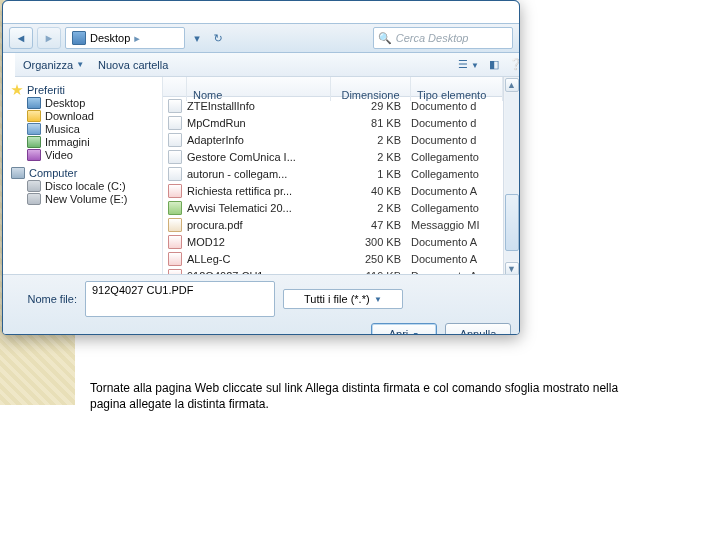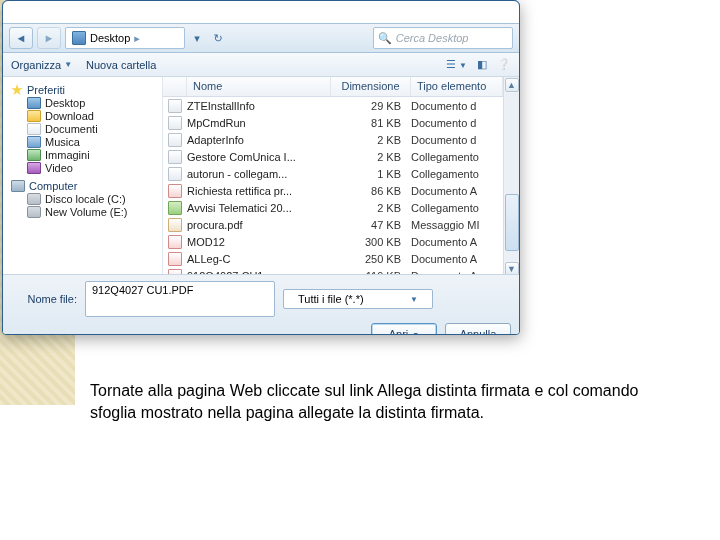--- a/index.html
+++ b/index.html
@@ -37,46 +37,46 @@
   .ico.blue { background: linear-gradient(#9fc9ea,#5e95c7); border-color:#3d6e9c;}
   .ico.green { background: linear-gradient(#bfe6bf,#6fb56f); border-color:#4d8d4d;}
   .ico.disk { background: linear-gradient(#d9dee3,#b6bec7); border-color:#8a929b; border-radius:2px;}
   .ico.music { background: linear-gradient(#b8d5ef,#6fa2d0); border-color:#4e7caa;}
   .ico.purple { background: linear-gradient(#d7a8e4,#a55cbd); border-color:#7c3d93;}
   .ico.doc { background: linear-gradient(#fff,#e6ecf2); border-color:#b7c2cd;}
   .ico.pc { background: linear-gradient(#cfdce8,#9cb4c9); border-color:#6f879c;}
   
   .files { flex: 1; display: flex; flex-direction: column; }
   .cols { display: flex; height: 20px; background: linear-gradient(#fbfcfe,#eef3f8); border-bottom: 1px solid #d5dee8; font-size: 11px; color: #2c4e73;}
-  .cols > div { padding: 3px 6px; border-right: 1px solid #e0e7ee; }
+  .cols > div { padding: 12px 6px; border-right: 1px solid #e0e7ee; }
   .c-blank { width: 24px; border-right:none;}
   .c-name { flex: 1; }
   .c-dim { width: 80px; text-align: center; }
   .c-tipo { width: 92px; }
   .rows { flex:1; overflow:hidden;}
   .row { display: flex; height: 17px; align-items: center; font-size: 11px; color: #222; }
   .row .ic { width: 24px; display:flex; justify-content:center;}
   .row .nm { flex: 1; white-space: nowrap; overflow:hidden; text-overflow:ellipsis;}
   .row .dm { width: 80px; text-align: right; padding-right: 10px; color:#333;}
   .row .tp { width: 92px; white-space:nowrap; overflow:hidden; color:#333;}
   .fic { width:14px; height:14px; display:inline-block; background:linear-gradient(#fff,#e6ecf2); border:1px solid #b7c2cd; border-radius:1px;}
   .fic.pdf{ background:linear-gradient(#fff,#f7d4d4); border-color:#d08a8a;}
   .fic.link{ background:linear-gradient(#fff,#e6ecf2); border-color:#b7c2cd; position:relative;}
   .fic.msg{ background:linear-gradient(#fff,#f0e1c8); border-color:#cfae76;}
   .fic.img{ background:linear-gradient(#d5eec5,#9bcf80); border-color:#6fa757;}
   .bot-inner{ position:absolute; left:0; bottom:0; width:518px; height:60px; background: linear-gradient(#eef3f8,#dfeaf3); border-top:1px solid #c8d6e3; padding:6px 10px; display:flex; flex-direction:column; gap:6px;}
   .bot-line{ display:flex; align-items:center; gap:8px;}
   .lbl { color:#1a3e66; width:64px; text-align:right;}
   .fname { flex:1; height:36px; background:#fff; border:1px solid #9db8d0; border-radius:2px; padding:2px 6px; max-width:190px;}
-  .filter{ width:150px; height:20px; background:#fff; border:1px solid #9db8d0; border-radius:2px; padding:2px 14px; display:flex; align-items:center; justify-content:space-between;}
+  .filter{ width:120px; height:20px; background:#fff; border:1px solid #9db8d0; border-radius:2px; padding:2px 20px; display:flex; align-items:center; justify-content:space-between;}
   .btns{ display:flex; gap:8px; margin-left:auto;}
   .btn{ min-width:66px; height:22px; background:linear-gradient(#fdfefe,#e6eef6); border:1px solid #8fa9c1; border-radius:3px; display:flex; align-items:center; justify-content:center; color:#1a3e66; gap:4px; padding:0 8px;}
   .btn.primary{ border-color:#5a93c7; box-shadow: inset 0 0 0 1px #bcd8ef;}
   
-  .caption { position:absolute; left:90px; top:380px; width:560px; font-size:16px; font-family: Arial, sans-serif; color:#000; line-height:1.35;}
+  .caption { position:absolute; left:90px; top:380px; width:560px; font-size:12px; font-family: Arial, sans-serif; color:#000; line-height:1.35;}
   .dialog-wrap{ position:absolute; left:0; top:0;}
   .scrollbar{ width:16px; background:#eef2f6; border-left:1px solid #d5dee8; display:flex; flex-direction:column; align-items:center;}
   .sb-btn{ width:14px; height:14px; background:linear-gradient(#fbfdff,#e1eaf2); border:1px solid #b7c7d6; border-radius:2px; margin:1px; color:#5a7ea0; font-size:9px; display:flex; align-items:center; justify-content:center;}
   .sb-track{ flex:1; width:14px; background:#eaf0f6; position:relative; margin:0 1px;}
   .sb-thumb{ position:absolute; left:0; width:14px; background:linear-gradient(#e9f1f8,#cddff0); border:1px solid #9fbcd6; border-radius:2px;}
 </style>
 </head>
 <body>
 <div class="stage">
 
@@ -107,21 +107,21 @@
       </div>
       <span class="chev">▾</span>
       <span class="refresh">↻</span>
       <div class="spacer"></div>
       <div class="search">
         <span class="mag">🔍</span>
         <span>Cerca Desktop</span>
       </div>
     </div>
 
-    <div class="toolbar" style="position:relative; left:0; top:0; width:auto;">
+    <div class="toolbar" style="position:relative; left:12px; top:0; width:auto;">
       <span class="tbtn">
             <span>Organizza</span>
             <span class="caret">▼</span>
           </span>
       <span class="tbtn">
             <span>Nuova cartella</span>
           </span>
       <div class="right">
         <span>☰ <span class="caret">▼</span></span>
         <span>◧</span>
@@ -138,24 +138,20 @@
         <div class="item">
               <span class="ico blue"></span>
               <span>Desktop</span>
             </div>
         <div class="item">
               <span class="ico"></span>
               <span>Download</span>
             </div>
 
         <div class="item">
-              <span class="ico doc"></span>
-              <span>Documenti</span>
-            </div>
-        <div class="item">
               <span class="ico music"></span>
               <span>Musica</span>
             </div>
         <div class="item">
               <span class="ico green"></span>
               <span>Immagini</span>
             </div>
         <div class="item">
               <span class="ico purple"></span>
               <span>Video</span>
@@ -221,21 +217,21 @@
                 </span>
                 <span class="nm">autorun - collegam...</span>
                 <span class="dm">1 KB</span>
                 <span class="tp">Collegamento</span>
               </div>
               <div class="row">
                 <span class="ic">
                   <span class="fic pdf"></span>
                 </span>
                 <span class="nm">Richiesta rettifica pr...</span>
-                <span class="dm">86 KB</span>
+                <span class="dm">40 KB</span>
                 <span class="tp">Documento A</span>
               </div>
               <div class="row">
                 <span class="ic">
                   <span class="fic img"></span>
                 </span>
                 <span class="nm">Avvisi Telematici 20...</span>
                 <span class="dm">2 KB</span>
                 <span class="tp">Collegamento</span>
               </div>

